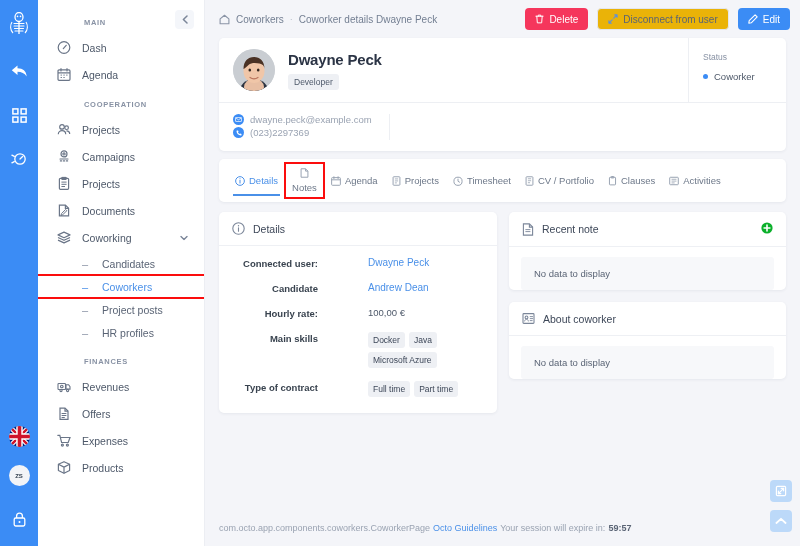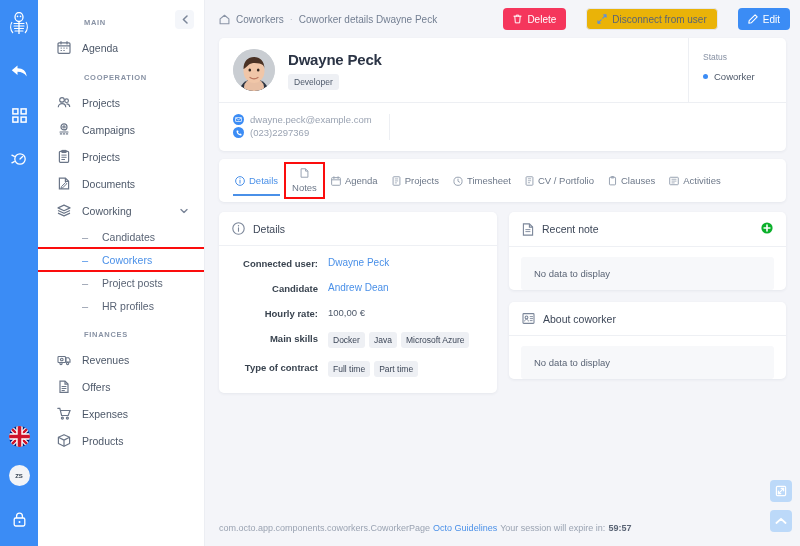--- a/index.html
+++ b/index.html
@@ -97,21 +97,21 @@
     overflow: hidden;
   }
   .topbar {
     height: 38px; display: flex; align-items: center;
     padding: 0 10px 0 14px; background: #f4f5f9;
   }
   .breadcrumb { display: flex; align-items: center; font-size: 10px; color: #737f92; }
   .breadcrumb .home-ico { margin-right: 6px; color: #8a94a6; display:flex; align-items:center; }
   .breadcrumb .bc-sep { margin: 0 6px; color: #b3bbc8; font-size: 9px; }
   .breadcrumb .bc-cur { color: #737f92; text-align: center; }
-  .top-actions { margin-left: auto; display: flex; align-items: center; gap: 20px; }
+  .top-actions { margin-left: auto; display: flex; align-items: center; gap: 9px; }
   .btn {
     display: inline-flex; align-items: center; gap: 5px;
     height: 22px; padding: 0 10px; border-radius: 4px;
     font-size: 10px; cursor: pointer; border: none; white-space: nowrap;
   }
   .btn-danger { background: #f5365c; color: #fff; }
   .btn-light { background: #eab308; color: #5a6475; border: 1px solid #e4e7ee; }
   .btn-primary { background: #3b8cf5; color: #fff; }
   .btn svg { display: block; }
 
@@ -187,21 +187,21 @@
 
   .card-head {
     display: flex; align-items: center; gap: 8px;
     padding: 10px 13px; border-bottom: 1px solid #eef0f4;
     font-size: 10.5px; color: #3d4758;
   }
   .card-head .hico { color: #7b8699; display: flex; align-items: center; }
   .card-head .plus { margin-left: auto; }
 
   .detail-body { padding: 11px 13px 14px 13px; }
-  .d-row { display: flex; align-items: flex-start; margin-bottom: 13px; }
+  .d-row { display: flex; align-items: flex-start; margin-bottom: 13px; gap: 40px; }
   .d-row:last-child { margin-bottom: 2px; }
   .d-label {
     flex: 0 0 96px; text-align: right; padding-right: 10px;
     font-size: 9.5px; color: #39434f; font-weight: bold; padding-top: 1px;
   }
   .d-value { font-size: 9.5px; color: #4d5869; display: flex; flex-wrap: wrap; gap: 4px; }
   .d-link { color: #4a90e8; font-size: 10px; }
   .chip {
     background: #eef0f4; color: #3d4758;
     font-size: 8.5px; padding: 3px 5px; border-radius: 3px; white-space: nowrap;
@@ -291,20 +291,29 @@
 
   <div class="sidebar">
     <div class="collapse-btn">
       <svg width="6" height="9" viewBox="0 0 6 9" fill="none" stroke="#7b8699" stroke-width="1.5" stroke-linecap="round" stroke-linejoin="round">
           <path d="M5 1 L1.4 4.5 L5 8"></path>
         </svg>
     </div>
 
     <div class="nav-section first">MAIN</div>
 
+    <div class="nav-item">
+      <span class="nav-icon">
+        <svg width="14" height="14" viewBox="0 0 14 14" fill="none" stroke="#6b7688" stroke-width="1.2">
+          <circle cx="7" cy="7" r="5.8"></circle>
+            <path d="M9.2 4.8 L6.3 8.1" stroke-linecap="round"></path>
+        </svg>
+      </span>
+      <span>Dash</span>
+    </div>
 
     <div class="nav-item">
       <span class="nav-icon">
         <svg width="14" height="14" viewBox="0 0 14 14" fill="none" stroke="#6b7688" stroke-width="1.2">
           <rect x="1" y="2.4" width="12" height="10.4" rx="1"></rect>
             <path d="M1 5.4 H13"></path>
           <path d="M4 1.2 V3.4 M10 1.2 V3.4" stroke-linecap="round"></path>
           <path d="M3.6 7.6h1.3M6.4 7.6h1.3M9.2 7.6h1.3M3.6 10h1.3M6.4 10h1.3" stroke-width="1"></path>
         </svg>
       </span>

